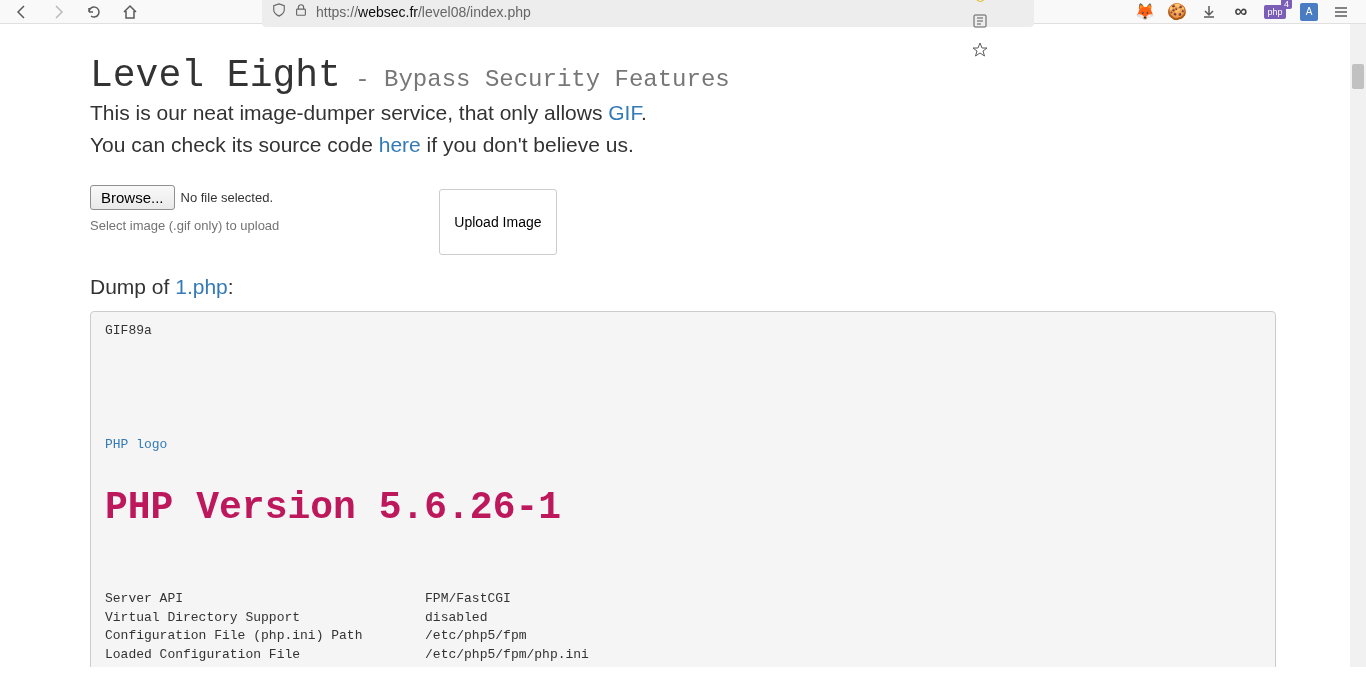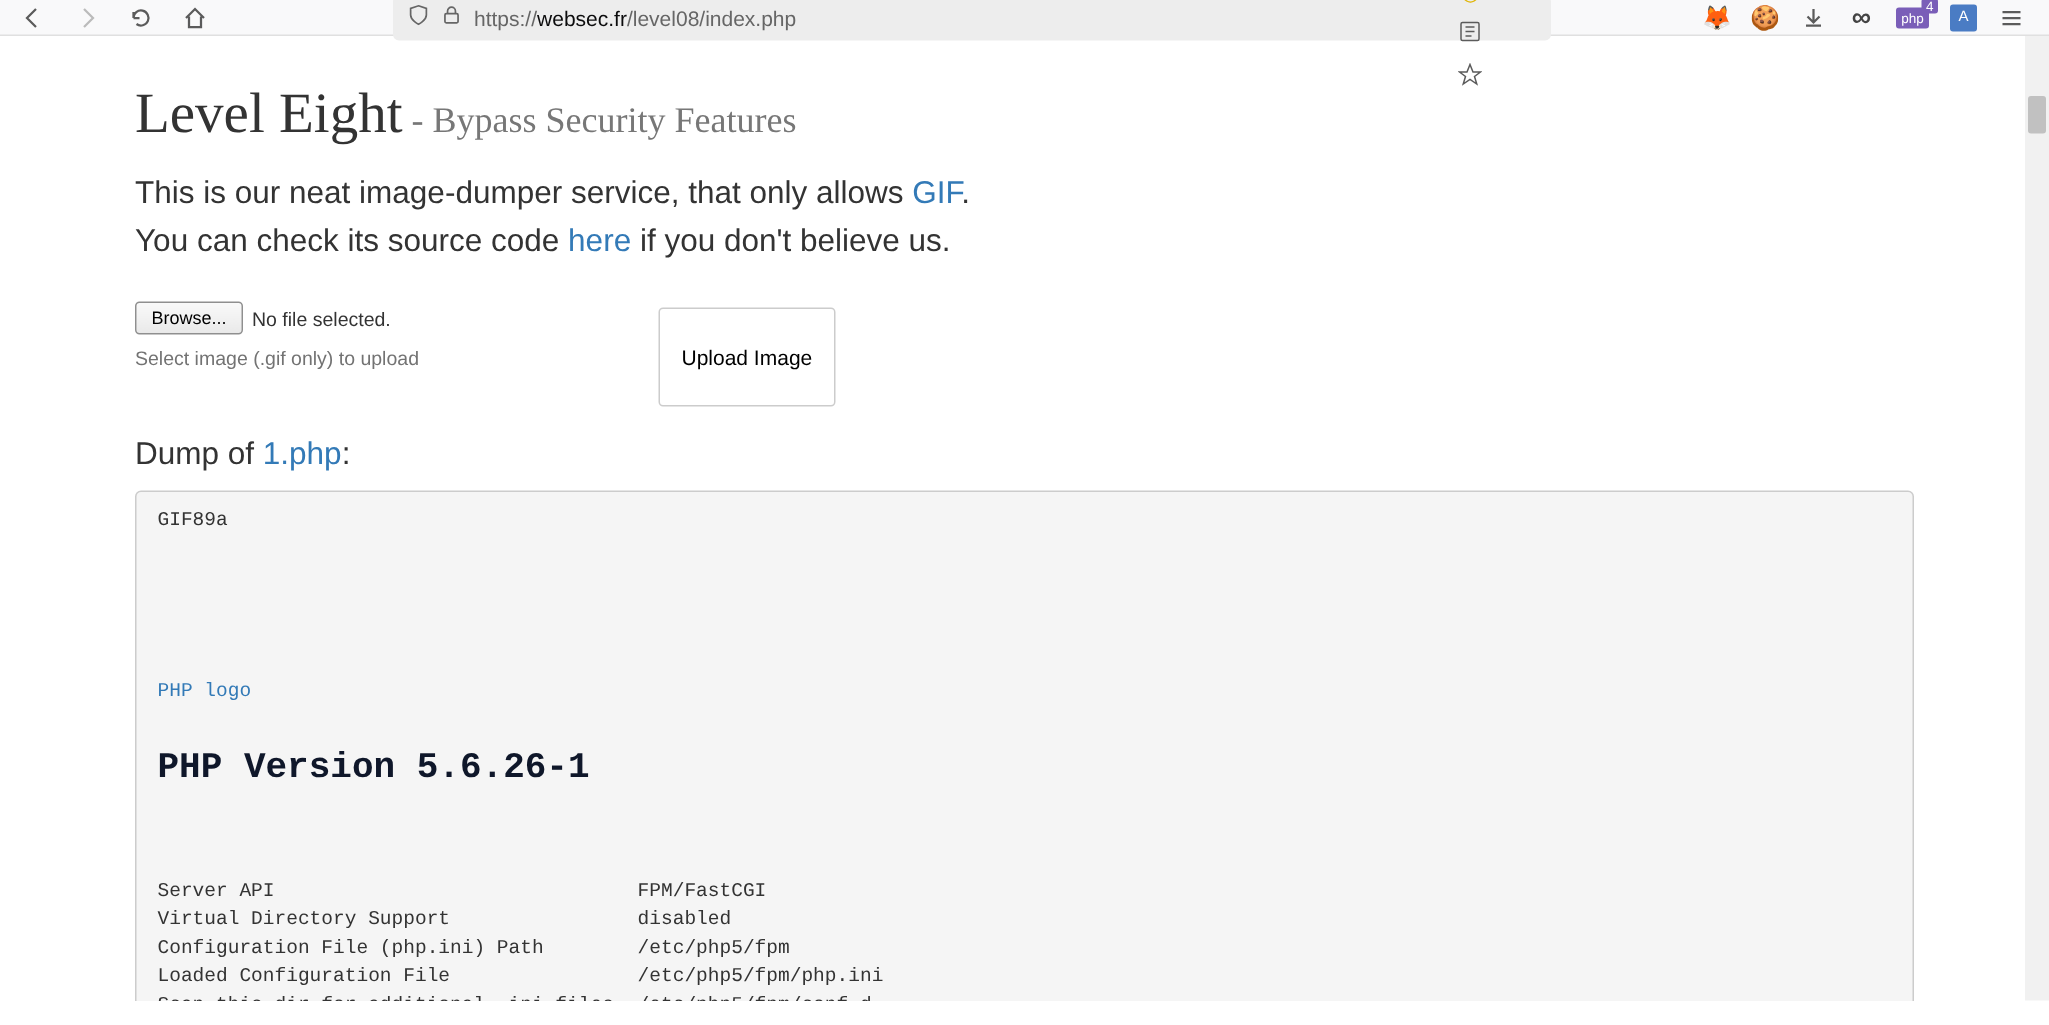--- a/index.html
+++ b/index.html
@@ -105,25 +105,24 @@
       top: 40px;
       width: 12px;
       height: 25px;
       background: #c1c1c1;
       border-radius: 2px;
     }
     .page-content {
       padding: 30px 90px;
     }
     h1 {
-      font-family: Liberation Serif, serif;
+      font-family: Liberation Mono, monospace;
       font-weight: 400;
       font-size: 38px;
       color: #333;
-      margin-bottom: 15px;
     }
     h1 small {
       font-size: 24px;
       color: #777;
       font-weight: 400;
     }
     .lead {
       font-size: 21px;
       font-weight: 300;
       line-height: 1.5;
@@ -137,21 +136,21 @@
       gap: 20px;
       margin-bottom: 20px;
     }
     .file-group { display: flex; flex-direction: column; }
     .file-line { display: flex; align-items: center; gap: 6px; }
     .browse-btn {
       background: linear-gradient(#f9f9f9, #e9e9e9);
       border: 1px solid #8f8f8f;
       border-radius: 3px;
       padding: 3px 10px;
-      font-size: 12px;
+      font-size: 15px;
       cursor: pointer;
     }
     .file-status {
       font-size: 13px;
       color: #333;
     }
     .help-text {
       font-size: 13px;
       color: #737373;
       margin-top: 8px;
@@ -183,24 +182,24 @@
       color: #333;
       line-height: 1.45;
     }
     .dump-box .phplogo {
       color: #337ab7;
       margin-top: 95px;
       display: block;
     }
     .dump-box h2 {
       font-family: Menlo, Monaco, Consolas, "Courier New", monospace;
-      font-size: 24px;
+      font-size: 38px;
       font-weight: bold;
       margin: 25px 0 55px 0;
-      color: #0f172a;
+      color: #be185d;
     }
     .info-table { display: table; }
     .info-row { display: table-row; }
     .info-key, .info-val { display: table-cell; padding-right: 8px; }
     .info-key { white-space: pre; }
   </style>
 </head>
 <body>
 
 <div class="browser-toolbar">

